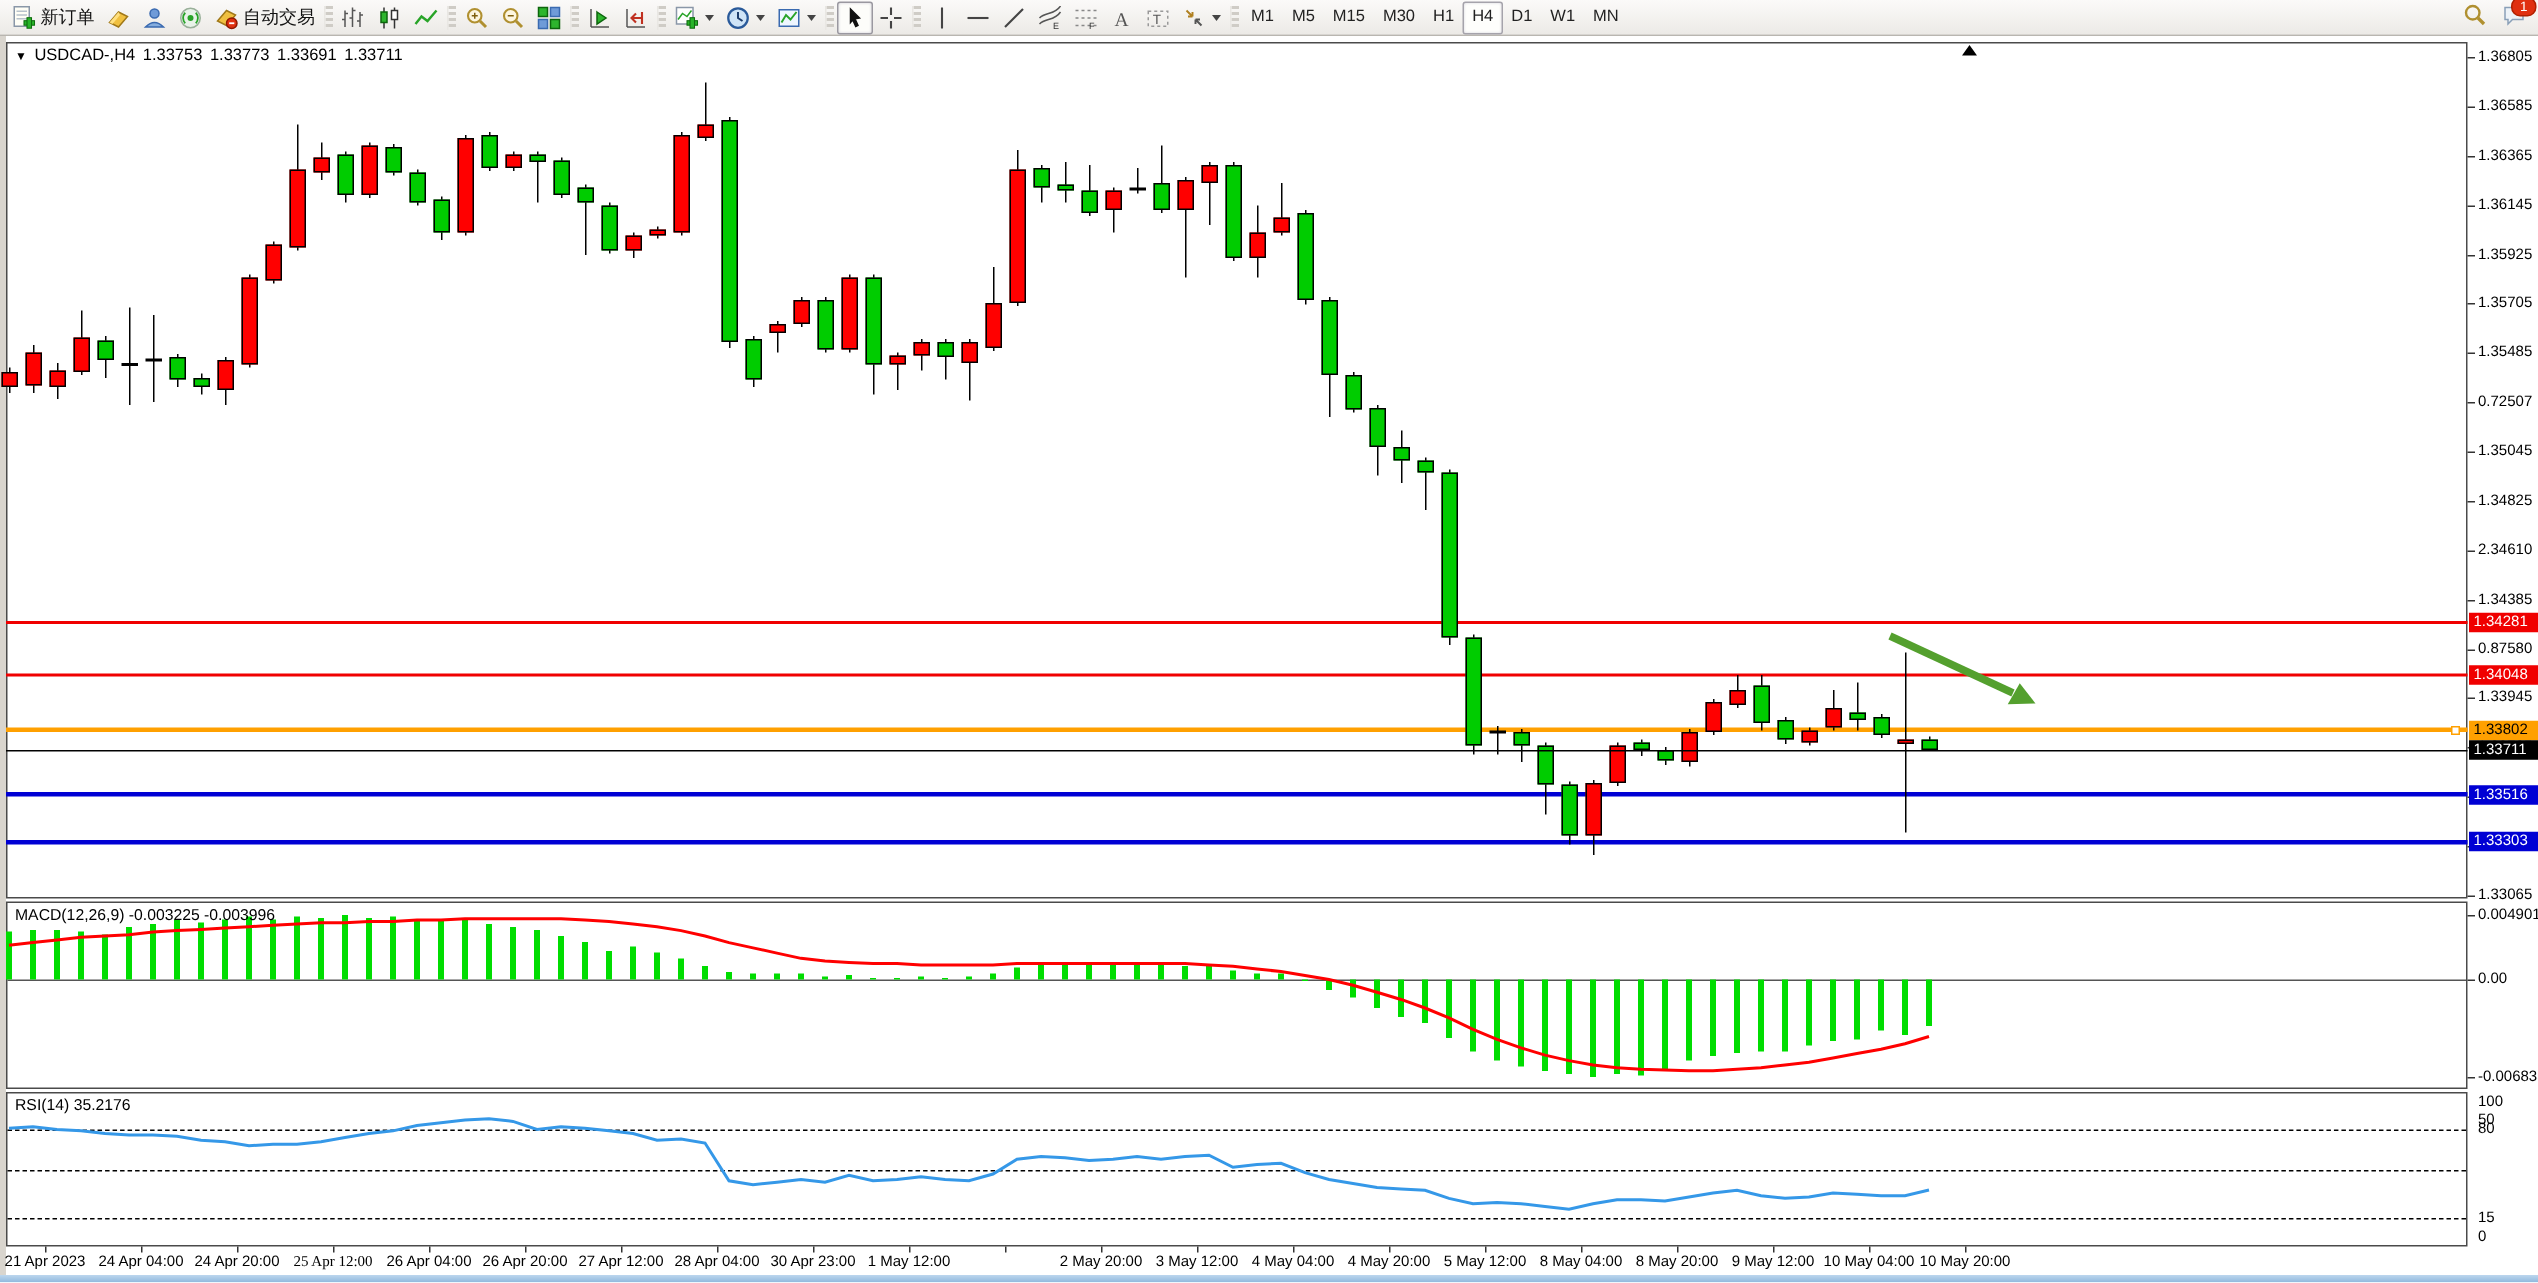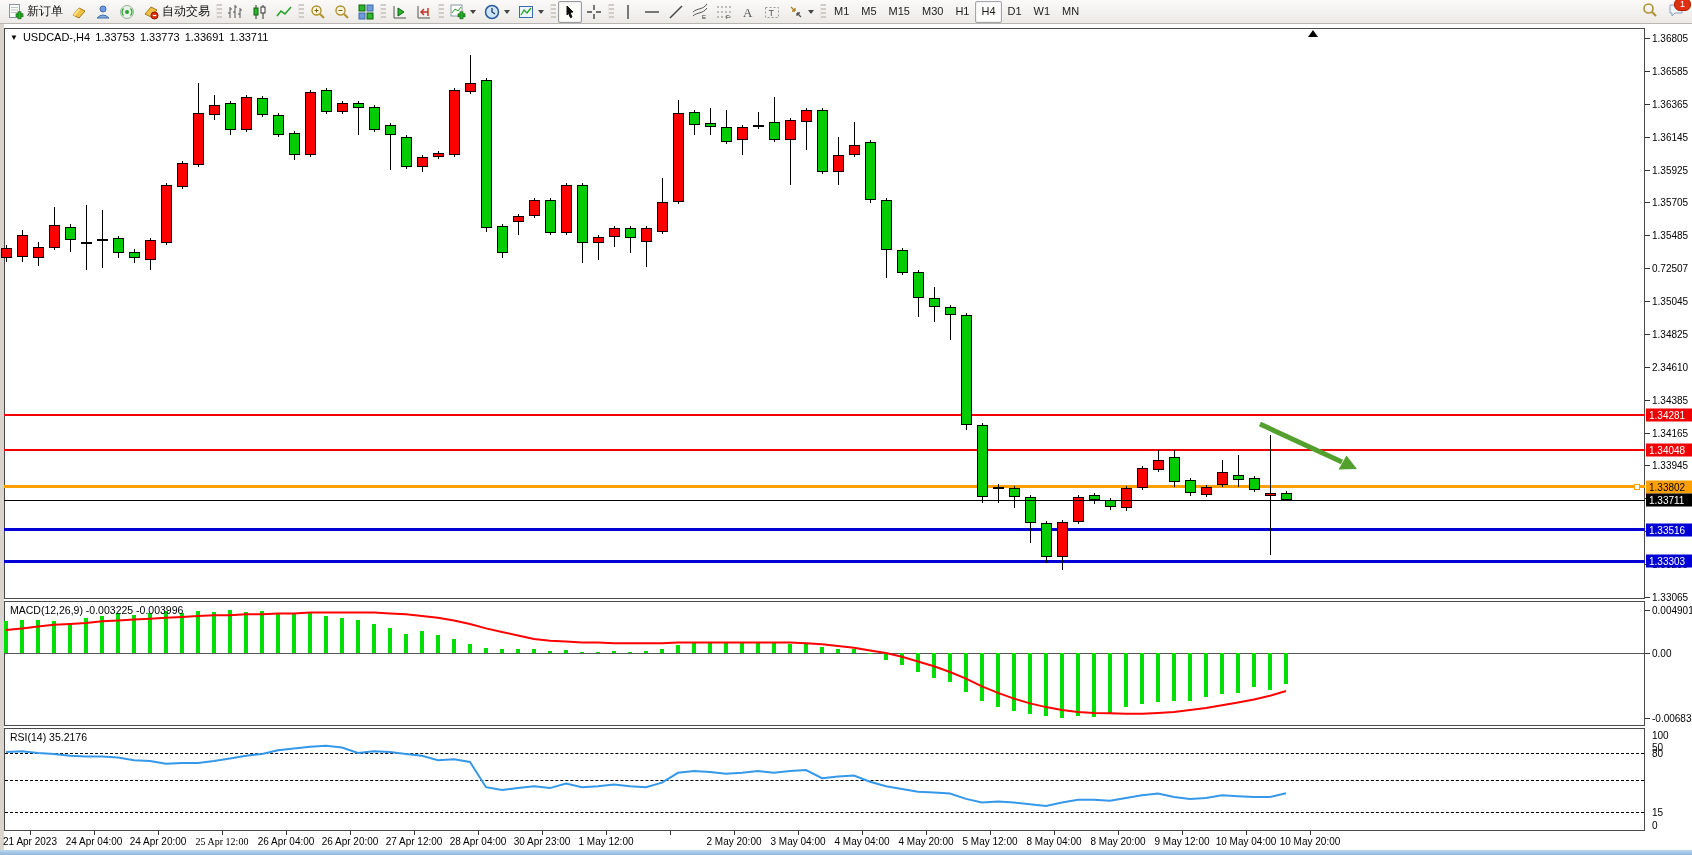--- a/index.html
+++ b/index.html
@@ -356,21 +356,21 @@
     <div class="p-label" style="top: 268.16px;">0.72507</div>
     <div class="p-tick" style="top: 301.04px;"></div>
     <div class="p-label" style="top: 301.04px;">1.35045</div>
     <div class="p-tick" style="top: 333.92px;"></div>
     <div class="p-label" style="top: 333.92px;">1.34825</div>
     <div class="p-tick" style="top: 366.8px;"></div>
     <div class="p-label" style="top: 366.8px;">2.34610</div>
     <div class="p-tick" style="top: 399.68px;"></div>
     <div class="p-label" style="top: 399.68px;">1.34385</div>
     <div class="p-tick" style="top: 432.56px;"></div>
-    <div class="p-label" style="top: 432.56px;">1.34165</div>
+    <div class="p-label" style="top: 432.56px;">0.87580</div>
     <div class="p-tick" style="top: 465.44px;"></div>
     <div class="p-label" style="top: 465.44px;">1.33945</div>
     <div class="p-tick" style="top: 498.32px;"></div>
     <div class="p-label" style="top: 498.32px;">1.33725</div>
     <div class="p-tick" style="top: 531.2px;"></div>
     <div class="p-label" style="top: 531.2px;">1.33505</div>
     <div class="p-tick" style="top: 564.08px;"></div>
     <div class="p-label" style="top: 564.08px;">1.33285</div>
     <div class="p-tick" style="top: 596.96px;"></div>
     <div class="p-label" style="top: 596.96px;">1.33065</div>
@@ -392,21 +392,21 @@
     <div class="t-label" style="left: 478px;">28 Apr 04:00</div>
     <div class="t-tick" style="left: 542px;"></div>
     <div class="t-label" style="left: 542px;">30 Apr 23:00</div>
     <div class="t-tick" style="left: 606px;"></div>
     <div class="t-label" style="left: 606px;">1 May 12:00</div>
     <div class="t-tick" style="left: 670px;"></div>
     <div class="t-label" style="left: 670px; margin-top: 48px;">2 May 04:00</div>
     <div class="t-tick" style="left: 734px;"></div>
     <div class="t-label" style="left: 734px;">2 May 20:00</div>
     <div class="t-tick" style="left: 798px;"></div>
-    <div class="t-label" style="left: 798px;">3 May 04:00</div>
+    <div class="t-label" style="left: 798px;">3 May 12:00</div>
     <div class="t-tick" style="left: 862px;"></div>
     <div class="t-label" style="left: 862px;">4 May 04:00</div>
     <div class="t-tick" style="left: 926px;"></div>
     <div class="t-label" style="left: 926px;">4 May 20:00</div>
     <div class="t-tick" style="left: 990px;"></div>
     <div class="t-label" style="left: 990px;">5 May 12:00</div>
     <div class="t-tick" style="left: 1054px;"></div>
     <div class="t-label" style="left: 1054px;">8 May 04:00</div>
     <div class="t-tick" style="left: 1118px;"></div>
     <div class="t-label" style="left: 1118px;">8 May 20:00</div>

